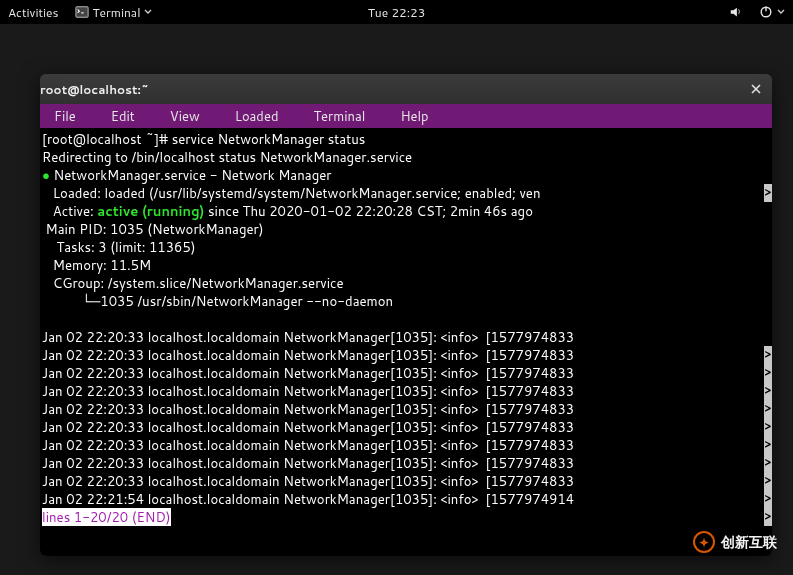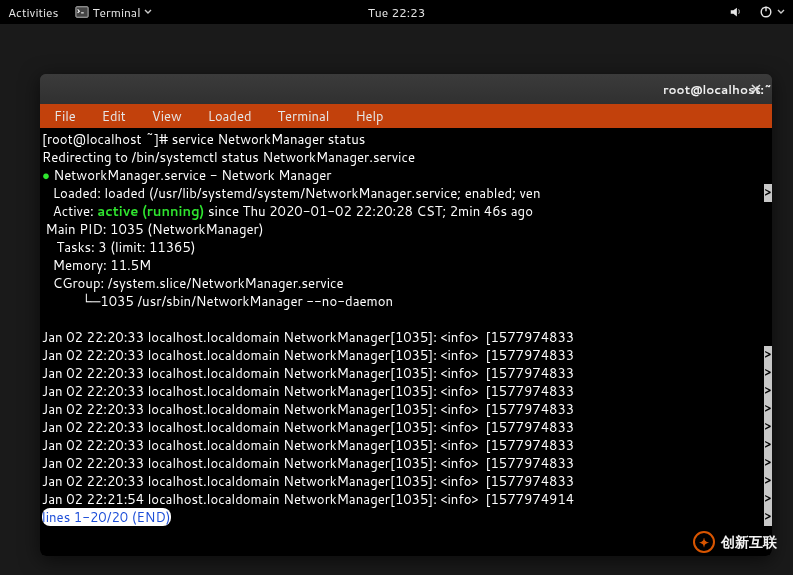--- a/index.html
+++ b/index.html
@@ -44,65 +44,65 @@
   display: flex;
   flex-direction: column;
   overflow: hidden;
 }
 .titlebar {
   height: 30px;
   background: linear-gradient(#3b3b3b, #303030);
   color: #f0f0f0;
   display: flex;
   align-items: center;
-  justify-content: flex-end;
+  justify-content: flex-start;
   position: relative;
   font-size: 12px;
   font-weight: 600;
 }
 .titlebar .close {
   position: absolute;
   right: 8px;
   top: 7px;
   width: 16px;
   height: 16px;
   color: #e0e0e0;
   font-size: 13px;
   display:flex;
   align-items:center;
   justify-content:center;
   cursor: pointer;
 }
 .menubar {
   height: 24px;
-  background: #c2410c;
+  background: #701a75;
   color: #e6e6e6;
   display: flex;
   align-items: center;
   font-size: 13px;
   padding: 0 4px;
-  gap: 6px;
+  gap: 15px;
 }
 .menubar .menu-item { padding: 2px 10px; cursor:pointer; }
 
 .terminal {
   flex: 1;
   background: #000;
   color: #fff;
   font-family: "DejaVu Sans Mono", "Liberation Mono", monospace;
   font-size: 13.2px;
   line-height: 18px;
   padding: 2px 2px;
   overflow: hidden;
   position:relative;
 }
 .row { display:flex; align-items:flex-start; white-space: pre; }
 .bullet { color:#2fe52f; }
 .active { color:#2fe52f; font-weight:bold; }
-.pager { background:#fff; color:#1d4ed8; display:inline-block;border-radius:8px; }
+.pager { background:#fff; color:#a21caf; display:inline-block; }
 .scroll-cap {
   position:absolute;
   right:0;
   width:8px;
   background:#c8c8c8;
   color:#000;
   font-size:12px;
   font-weight:bold;
   text-align:center;
   line-height:16px;
@@ -185,21 +185,21 @@
   <div class="menubar">
     <div class="menu-item">File</div>
     <div class="menu-item">Edit</div>
     <div class="menu-item">View</div>
     <div class="menu-item">Loaded</div>
     <div class="menu-item">Terminal</div>
     <div class="menu-item">Help</div>
   </div>
   <div class="terminal">
     <div class="row"><span>[root@localhost ~]# </span><span>service NetworkManager status</span></div>
-    <div class="row"><span>Redirecting to /bin/systemctl status NetworkManager.service</span></div>
+    <div class="row"><span>Redirecting to /bin/localhost status NetworkManager.service</span></div>
     <div class="row"><span class="bullet">●</span><span> NetworkManager.service - Network Manager</span></div>
     <div class="row"><span>   Loaded: loaded (/usr/lib/systemd/system/NetworkManager.service; enabled; ven</span></div>
     <div class="row"><span>   Active: </span><span class="active">active (running)</span><span> since Thu 2020-01-02 22:20:28 CST; 2min 46s ago</span></div>
     <div class="row"><span> Main PID: 1035 (NetworkManager)</span></div>
     <div class="row"><span>    Tasks: 3 (limit: 11365)</span></div>
     <div class="row"><span>   Memory: 11.5M</span></div>
     <div class="row"><span>   CGroup: /system.slice/NetworkManager.service</span></div>
     <div class="row"><span>           └─1035 /usr/sbin/NetworkManager --no-daemon</span></div>
     <div class="row">&nbsp;</div>
     <div id="loglines">

